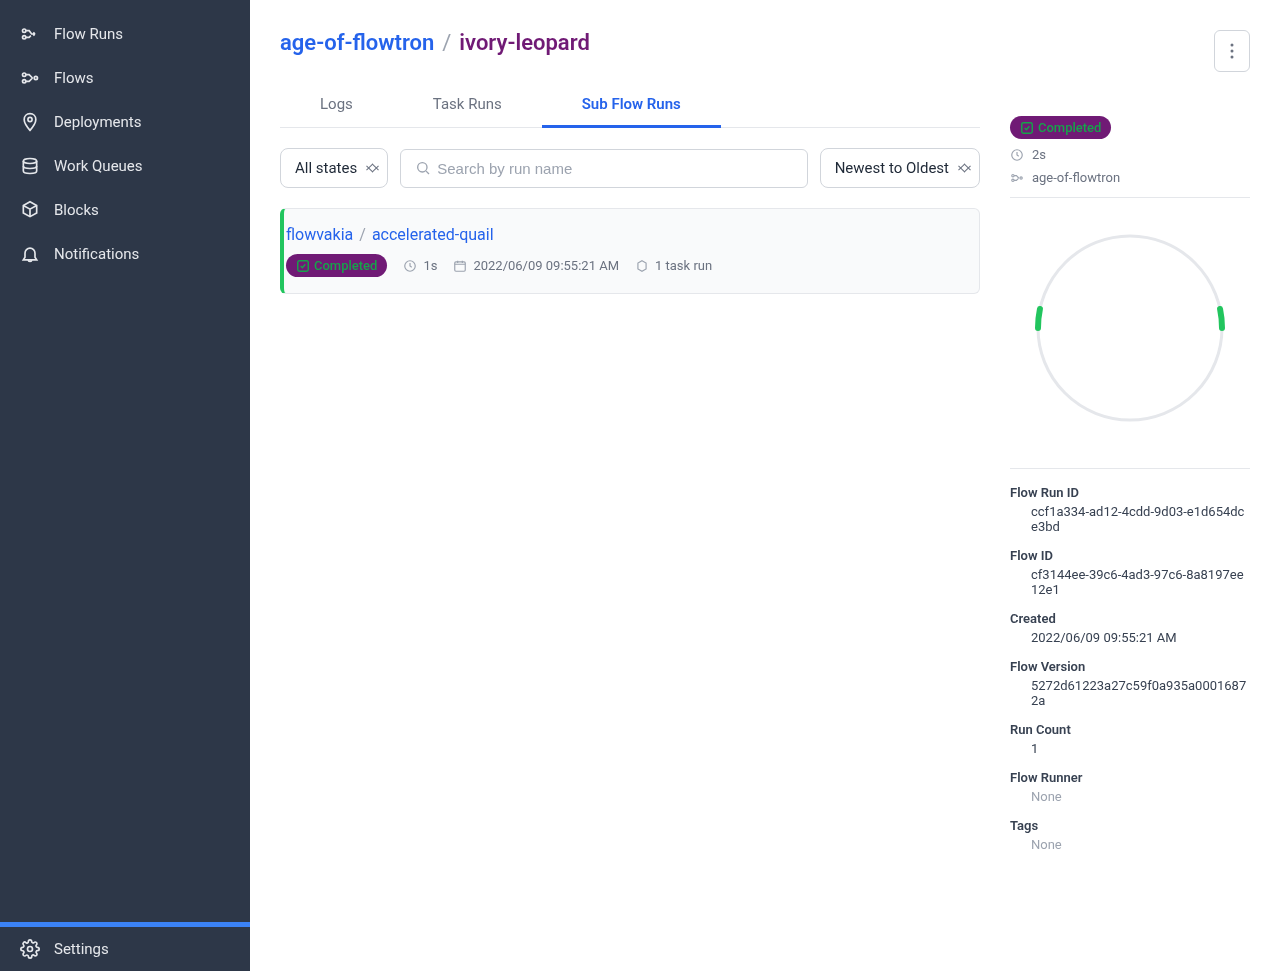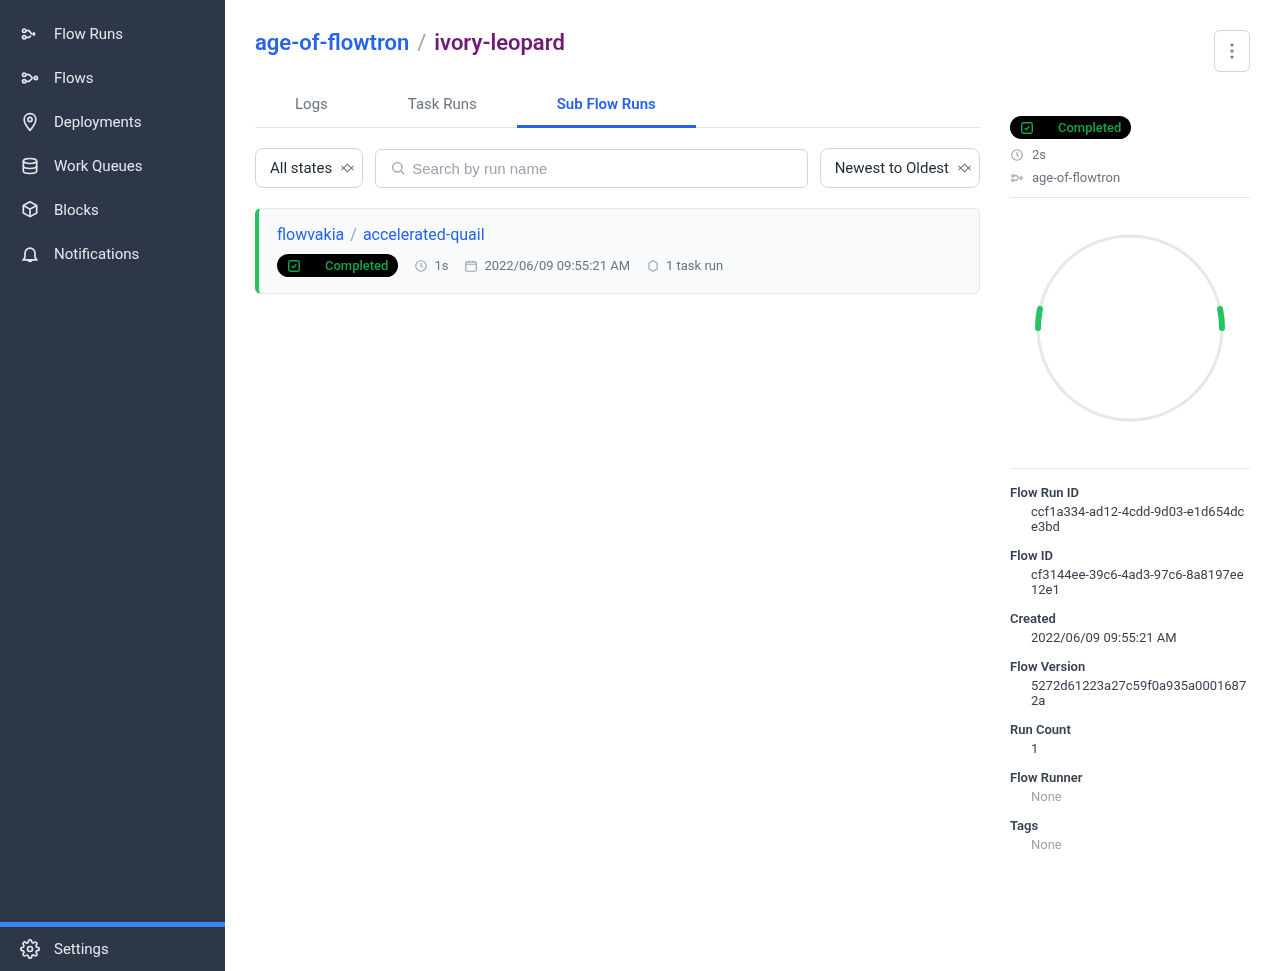--- a/index.html
+++ b/index.html
@@ -1,45 +1,45 @@
 <!DOCTYPE html>
 <html><head>
 <meta charset="utf-8">
 <style>
 * { box-sizing: border-box; margin: 0; padding: 0; }
 body { font-family: -apple-system, BlinkMacSystemFont, "Segoe UI", Roboto, sans-serif; font-size: 14px; color: #1f2937; background: #fff; }
 .app { display: flex; width: 1280px; height: 971px; }
-.sidebar { width: 225px; background: #2d3748; color: #e2e8f0; display: flex; flex-direction: column; }
+.sidebar { width: 250px; background: #2d3748; color: #e2e8f0; display: flex; flex-direction: column; }
 .nav-main { flex: 1; padding: 12px 0; }
 .nav-item { display: flex; align-items: center; gap: 14px; padding: 12px 20px; cursor: pointer; font-size: 15px; color: #e5e7eb; }
 .nav-icon { width: 20px; height: 20px; display: flex; align-items: center; justify-content: center; flex-shrink: 0; }
 .nav-footer { border-top: 5px solid #3b82f6; }
 .main { flex: 1; display: flex; overflow: hidden; }
 .content { flex: 1; padding: 30px 20px 30px 30px; min-width: 0; }
 .breadcrumb { font-size: 22px; font-weight: 600; margin-bottom: 28px; display: flex; align-items: center; gap: 8px; }
 .breadcrumb .flow-link { color: #2563eb; }
 .breadcrumb .divider { color: #9ca3af; font-weight: 400; }
 .breadcrumb .run-name { color: #701a75; }
 .tabs { display: flex; border-bottom: 1px solid #e5e7eb; margin-bottom: 20px; }
 .tab { padding: 12px 40px; color: #6b7280; cursor: pointer; font-size: 15px; }
 .tab.active { color: #2563eb; font-weight: 600; border-bottom: 3px solid #2563eb; margin-bottom: -1px; }
 .controls { display: flex; gap: 12px; margin-bottom: 20px; align-items: center; }
 .select { position: relative; border: 1px solid #d1d5db; border-radius: 8px; padding: 10px 30px 10px 14px; font-size: 15px; cursor: pointer; background: #fff; }
 .select::after { content: ''; position: absolute; right: 10px; top: 50%; width: 8px; height: 8px; border-right: 1.5px solid #6b7280; border-bottom: 1.5px solid #6b7280; transform: translateY(-70%) rotate(45deg); }
 .select::before { content: ''; position: absolute; right: 10px; top: 50%; width: 8px; height: 8px; border-right: 1.5px solid #6b7280; border-bottom: 1.5px solid #6b7280; transform: translateY(-30%) rotate(-135deg); }
 .search-box { flex: 1; display: flex; align-items: center; border: 1px solid #d1d5db; border-radius: 6px; padding: 10px 14px; gap: 6px; }
 .search-box input { border: none; outline: none; font-size: 15px; flex: 1; color: #1f2937; }
 .search-box input::placeholder { color: #9ca3af; }
-.run-card { border: 1px solid #e5e7eb; border-left: 4px solid #22c55e; border-radius: 6px; padding: 16px 18px; background: #f9fafb; }
+.run-card { border: 1px solid #e5e7eb; border-left: 4px solid #22c55e; border-radius: 6px; padding: 16px 2px; background: #f9fafb; }
 .run-title { font-size: 16px; display: flex; gap: 6px; margin-bottom: 10px; }
 .run-title .flow { color: #2563eb; }
 .run-title .divider { color: #9ca3af; }
 .run-title .name { color: #2563eb; }
 .run-meta { display: flex; align-items: center; gap: 16px; font-size: 13px; color: #6b7280; }
-.status-badge { display: inline-flex; align-items: center; gap: 24px; background: #000000; color: #16a34a; padding: 4px 10px; border-radius: 12px; font-size: 13px; font-weight: 500; }
+.status-badge { display: inline-flex; align-items: center; gap: 4px; background: #701a75; color: #16a34a; padding: 4px 10px; border-radius: 12px; font-size: 13px; font-weight: 500; }
 .meta-item { display: flex; align-items: center; gap: 6px; }
 .right-panel { width: 280px; padding: 30px 30px 30px 10px; }
 .more-btn { float: right; width: 36px; height: 42px; border: 1px solid #d1d5db; border-radius: 6px; display: flex; align-items: center; justify-content: center; cursor: pointer; background: #fff; margin-bottom: 20px; }
 .summary { clear: both; padding-top: 24px; }
 .summary-row { display: flex; align-items: center; gap: 8px; margin-bottom: 8px; font-size: 13px; color: #6b7280; }
 .summary-divider { border-bottom: 1px solid #e5e7eb; margin: 12px 0 30px 0; }
 .donut-wrap { display: flex; justify-content: center; margin: 20px 0 40px 0; }
 .donut { width: 200px; height: 200px; }
 .details-divider { border-bottom: 1px solid #e5e7eb; margin-bottom: 16px; }
 .detail-item { margin-bottom: 14px; }

